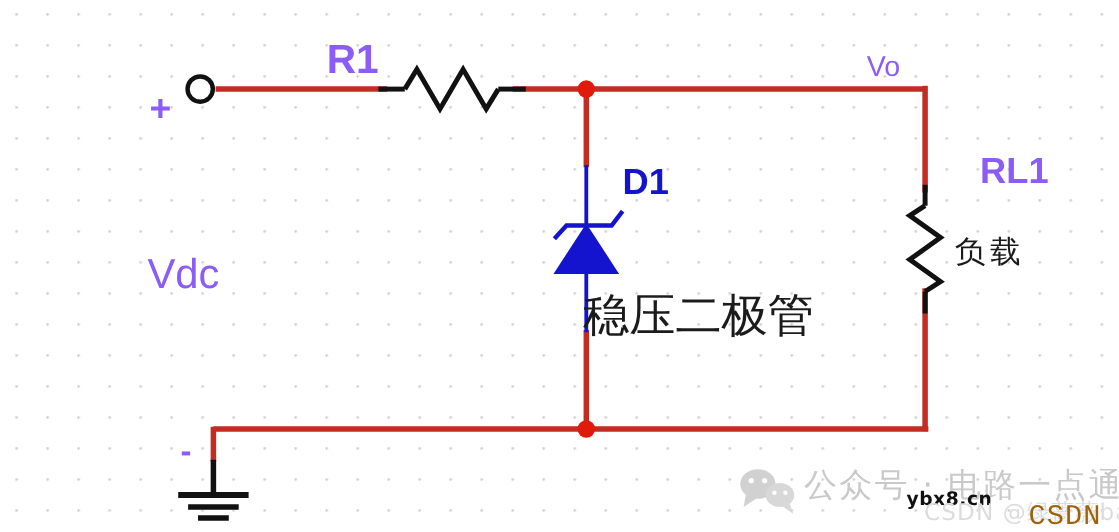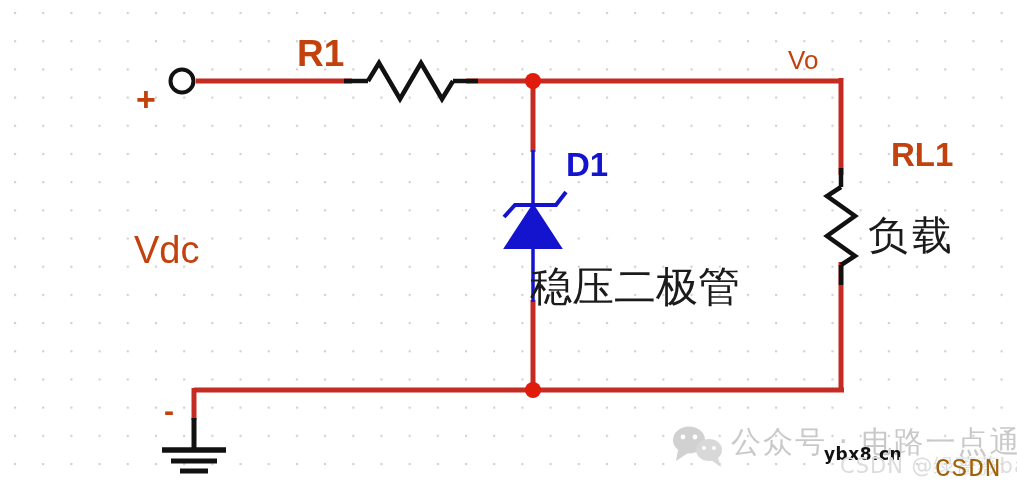--- a/index.html
+++ b/index.html
@@ -27,21 +27,21 @@
     background-position: 14px 12px;
   }
   #schematic {
     position: absolute;
     left: 0; top: 0;
   }
   .lbl {
     position: absolute;
     white-space: nowrap;
     line-height: 1;
-    color: #c2410c;
+    color: #8b5cf6;
   }
   .lbl-bold {
     font-weight: bold;
   }
   .lbl-cn {
     font-family: "DejaVu Serif", "Liberation Serif", serif;
     color: #1b1b1b;
   }
   .lbl-blue {
     color: #1414cf;
@@ -167,21 +167,21 @@
   <div class="lbl lbl-bold" style="left:297px; top:35px; font-size:37px;">R1</div>
 
   <div class="lbl lbl-blue" style="left:566px; top:148px; font-size:33px;">D1</div>
 
   <div class="lbl lbl-cn" style="left:530px; top:266px; font-size:42px;">稳压二极管</div>
 
   <div class="lbl" style="left:788px; top:47px; font-size:26px;">Vo</div>
 
   <div class="lbl lbl-bold" style="left:891px; top:138px; font-size:33px;">RL1</div>
 
-  <div class="lbl lbl-cn" style="left:868px; top:215px; font-size:40px; letter-spacing:4px;">负载</div>
+  <div class="lbl lbl-cn" style="left:868px; top:215px; font-size:28px; letter-spacing:4px;">负载</div>
 
   <div class="wm" id="wm-wechat-text" style="left:731px; top:427px;">公众号 · 电路一点通</div>
 
   <div class="wm" id="wm-ybx" style="left:813px; top:446px;margin-left:11px;">ybx8.cn</div>
 
   <div class="wm" id="wm-csdn" style="left:840px; top:456px;">CSDN @绿蔷薇baby</div>
 
   <div class="wm" id="wm-csdn-ghost" style="left:935px; top:456px;">CSDN</div>
 
 </div>

